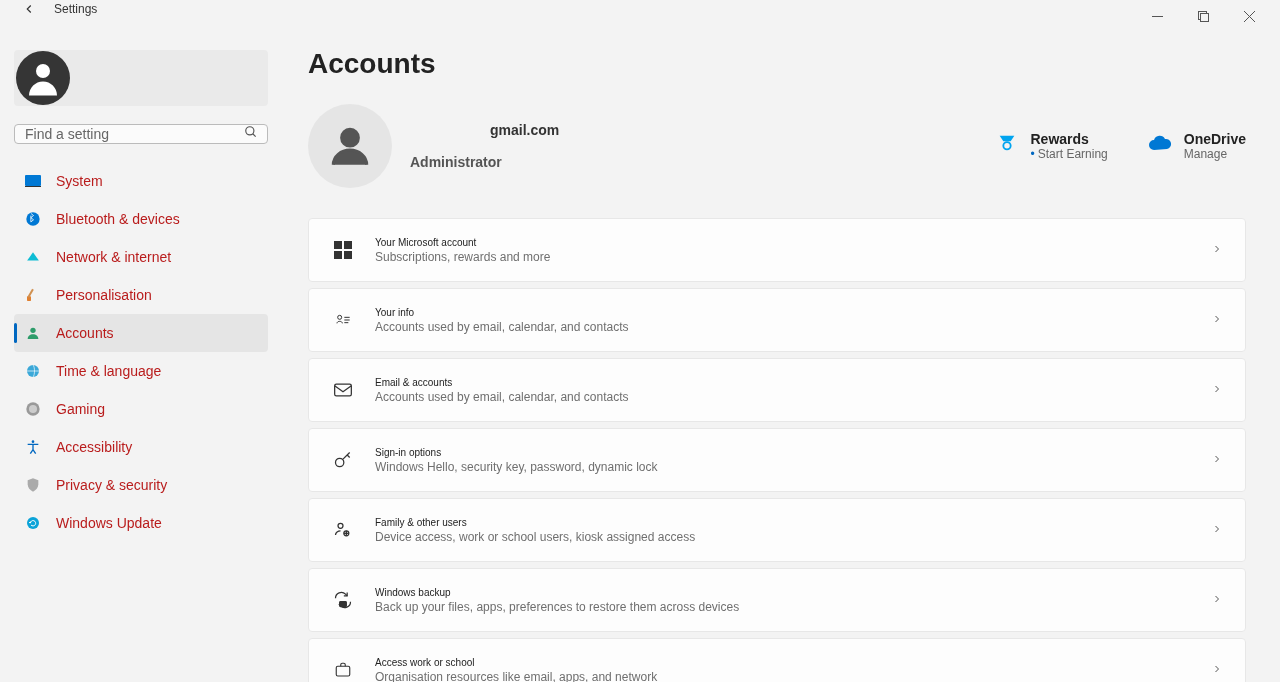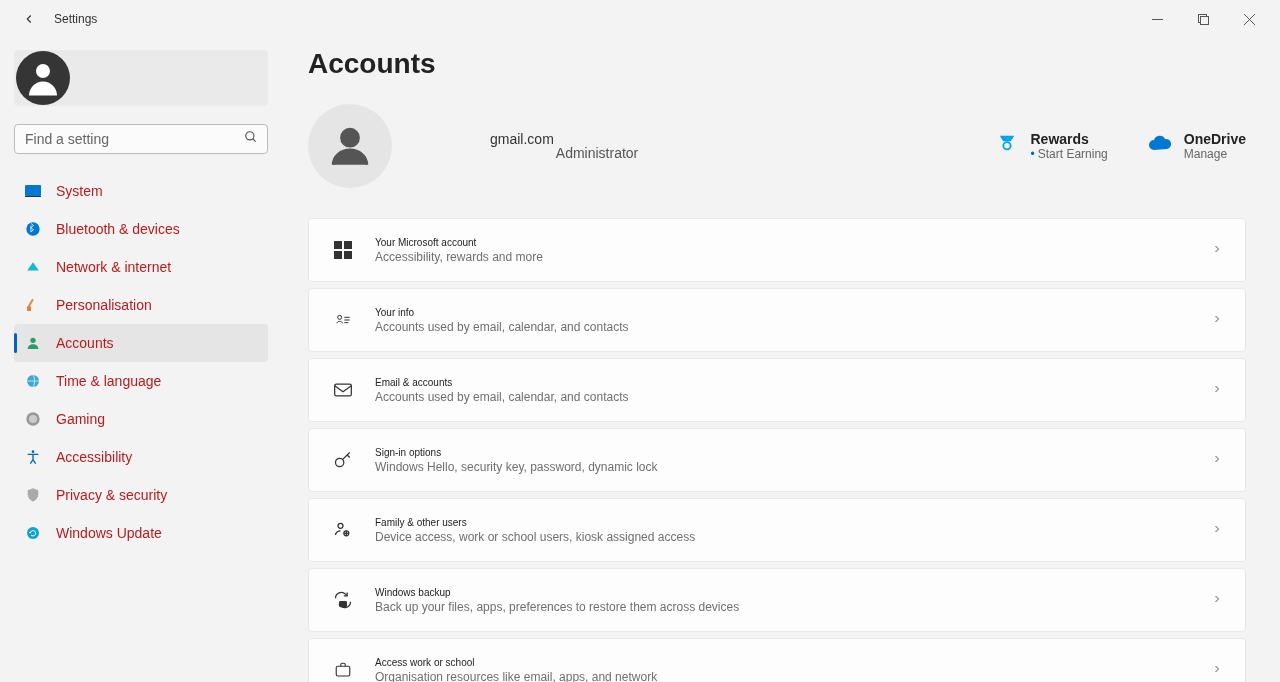--- a/index.html
+++ b/index.html
@@ -1,52 +1,52 @@
 <!DOCTYPE html>
 <html><head>
 <meta charset="utf-8">
 <style>
   * { box-sizing: border-box; margin: 0; padding: 0; font-family: "Segoe UI", -apple-system, sans-serif; }
   body { width: 1280px; height: 682px; background: #f3f3f3; overflow: hidden; position: relative; }
 
   
-  .titlebar { height: 38px; display: flex; align-items: center; padding: 0 8px; }
+  .titlebar { height: 38px; display: flex; align-items: flex-start; padding: 0 8px; }
   .titlebar-left { display: flex; align-items: center; gap: 16px; padding-left: 12px; }
   .back-btn { width: 18px; height: 18px; display: flex; align-items: center; justify-content: center; cursor: pointer; color: #333; }
   .app-title { font-size: 12px; color: #333; }
   .win-controls { margin-left: auto; display: flex; }
   .win-btn { width: 46px; height: 32px; display: flex; align-items: center; justify-content: center; color: #444; cursor: pointer; }
 
   
   .layout { display: flex; height: calc(682px - 38px); }
 
   
   .sidebar { width: 282px; padding: 12px 14px 0 14px; display: flex; flex-direction: column; }
   .profile-row { display: flex; align-items: center; gap: 12px; height: 56px; background: #eaeaea; border-radius: 4px; margin-bottom: 18px; padding-left: 2px; }
   .avatar-sm { width: 54px; height: 54px; border-radius: 50%; background: #353535; display: flex; align-items: center; justify-content: center; margin-left: 0; }
   .avatar-sm svg { width: 42px; height: 42px; fill: #fff; }
   .search-wrap { position: relative; margin-bottom: 18px; }
-  .search-input { width: 100%; height: 30px; border: 1px solid #bbb; border-radius: 4px; background: #fbfbfb; padding: 0 36px 0 10px; font-size: 14px; color: #1d4ed8; }
+  .search-input { width: 100%; height: 20px; border: 1px solid #bbb; border-radius: 4px; background: #fbfbfb; padding: 0 36px 0 10px; font-size: 14px; color: #1d4ed8; }
   .search-input::placeholder { color: #666; }
   .search-icon { position: absolute; right: 10px; top: 50%; transform: translateY(-50%); color: #555; }
 
   .nav { list-style: none; }
   .nav li { height: 38px; display: flex; align-items: center; gap: 14px; padding: 0 10px; border-radius: 4px; cursor: pointer; font-size: 14px; color: #b91c1c; position: relative; }
   .nav li.active { background: #e5e5e5; }
   .nav li.active::before { content: ""; position: absolute; left: 0; top: 9px; bottom: 9px; width: 3px; background: #0067c0; border-radius: 2px; }
   .nav-icon { width: 18px; height: 18px; display: flex; align-items: center; justify-content: center; }
 
   
   .main { flex: 1; padding: 10px 34px 0 26px; overflow-y: auto; }
   .page-title { font-size: 28px; font-weight: 600; color: #222; margin-bottom: 24px; }
 
   .account-header { display: flex; align-items: center; margin-bottom: 30px; }
   .avatar-lg { width: 84px; height: 84px; border-radius: 50%; background: #e5e5e5; display: flex; align-items: center; justify-content: center; margin-right: 18px; }
   .avatar-lg svg { width: 50px; height: 50px; fill: #555; stroke: #555; }
-  .account-info { display: flex; gap: 2px; }
+  .account-info { display: flex; flex-direction: column; gap: 2px; font-weight: bold; }
   .account-email { font-size: 14px; color: #333; padding-left: 80px; }
   .account-role { font-size: 14px; color: #555; margin-top: 14px; }
 
   .header-cards { margin-left: auto; display: flex; gap: 40px; }
   .hcard { display: flex; gap: 12px; align-items: flex-start; cursor: pointer; }
   .hcard-icon { width: 24px; height: 24px; display:flex; align-items:center; justify-content:center; }
   .hcard-title { font-size: 14px; font-weight: 600; color: #222; }
   .hcard-sub { font-size: 12px; color: #666; }
   .bullet { color: #0067c0; padding-right: 3px; }
 
@@ -252,21 +252,21 @@
         <span class="setting-icon">
             <svg width="18" height="18" viewBox="0 0 18 18" fill="#333">
               <rect width="8" height="8"></rect>
               <rect x="10" width="8" height="8"></rect>
               <rect y="10" width="8" height="8"></rect>
               <rect x="10" y="10" width="8" height="8"></rect>
             </svg>
           </span>
         <div class="setting-text">
           <div class="setting-title">Your Microsoft account</div>
-          <div class="setting-desc">Accessibility, rewards and more</div>
+          <div class="setting-desc">Subscriptions, rewards and more</div>
         </div>
         <span class="chevron"><svg width="12" height="12" viewBox="0 0 24 24" fill="none" stroke="currentColor" stroke-width="2">
               <polyline points="9 18 15 12 9 6"></polyline>
             </svg></span>
       </div>
 
       <div class="setting-item">
         <span class="setting-icon">
             <svg width="20" height="16" viewBox="0 0 24 24" fill="none" stroke="#333" stroke-width="1.5">
               <circle cx="7" cy="8" r="3"></circle>

